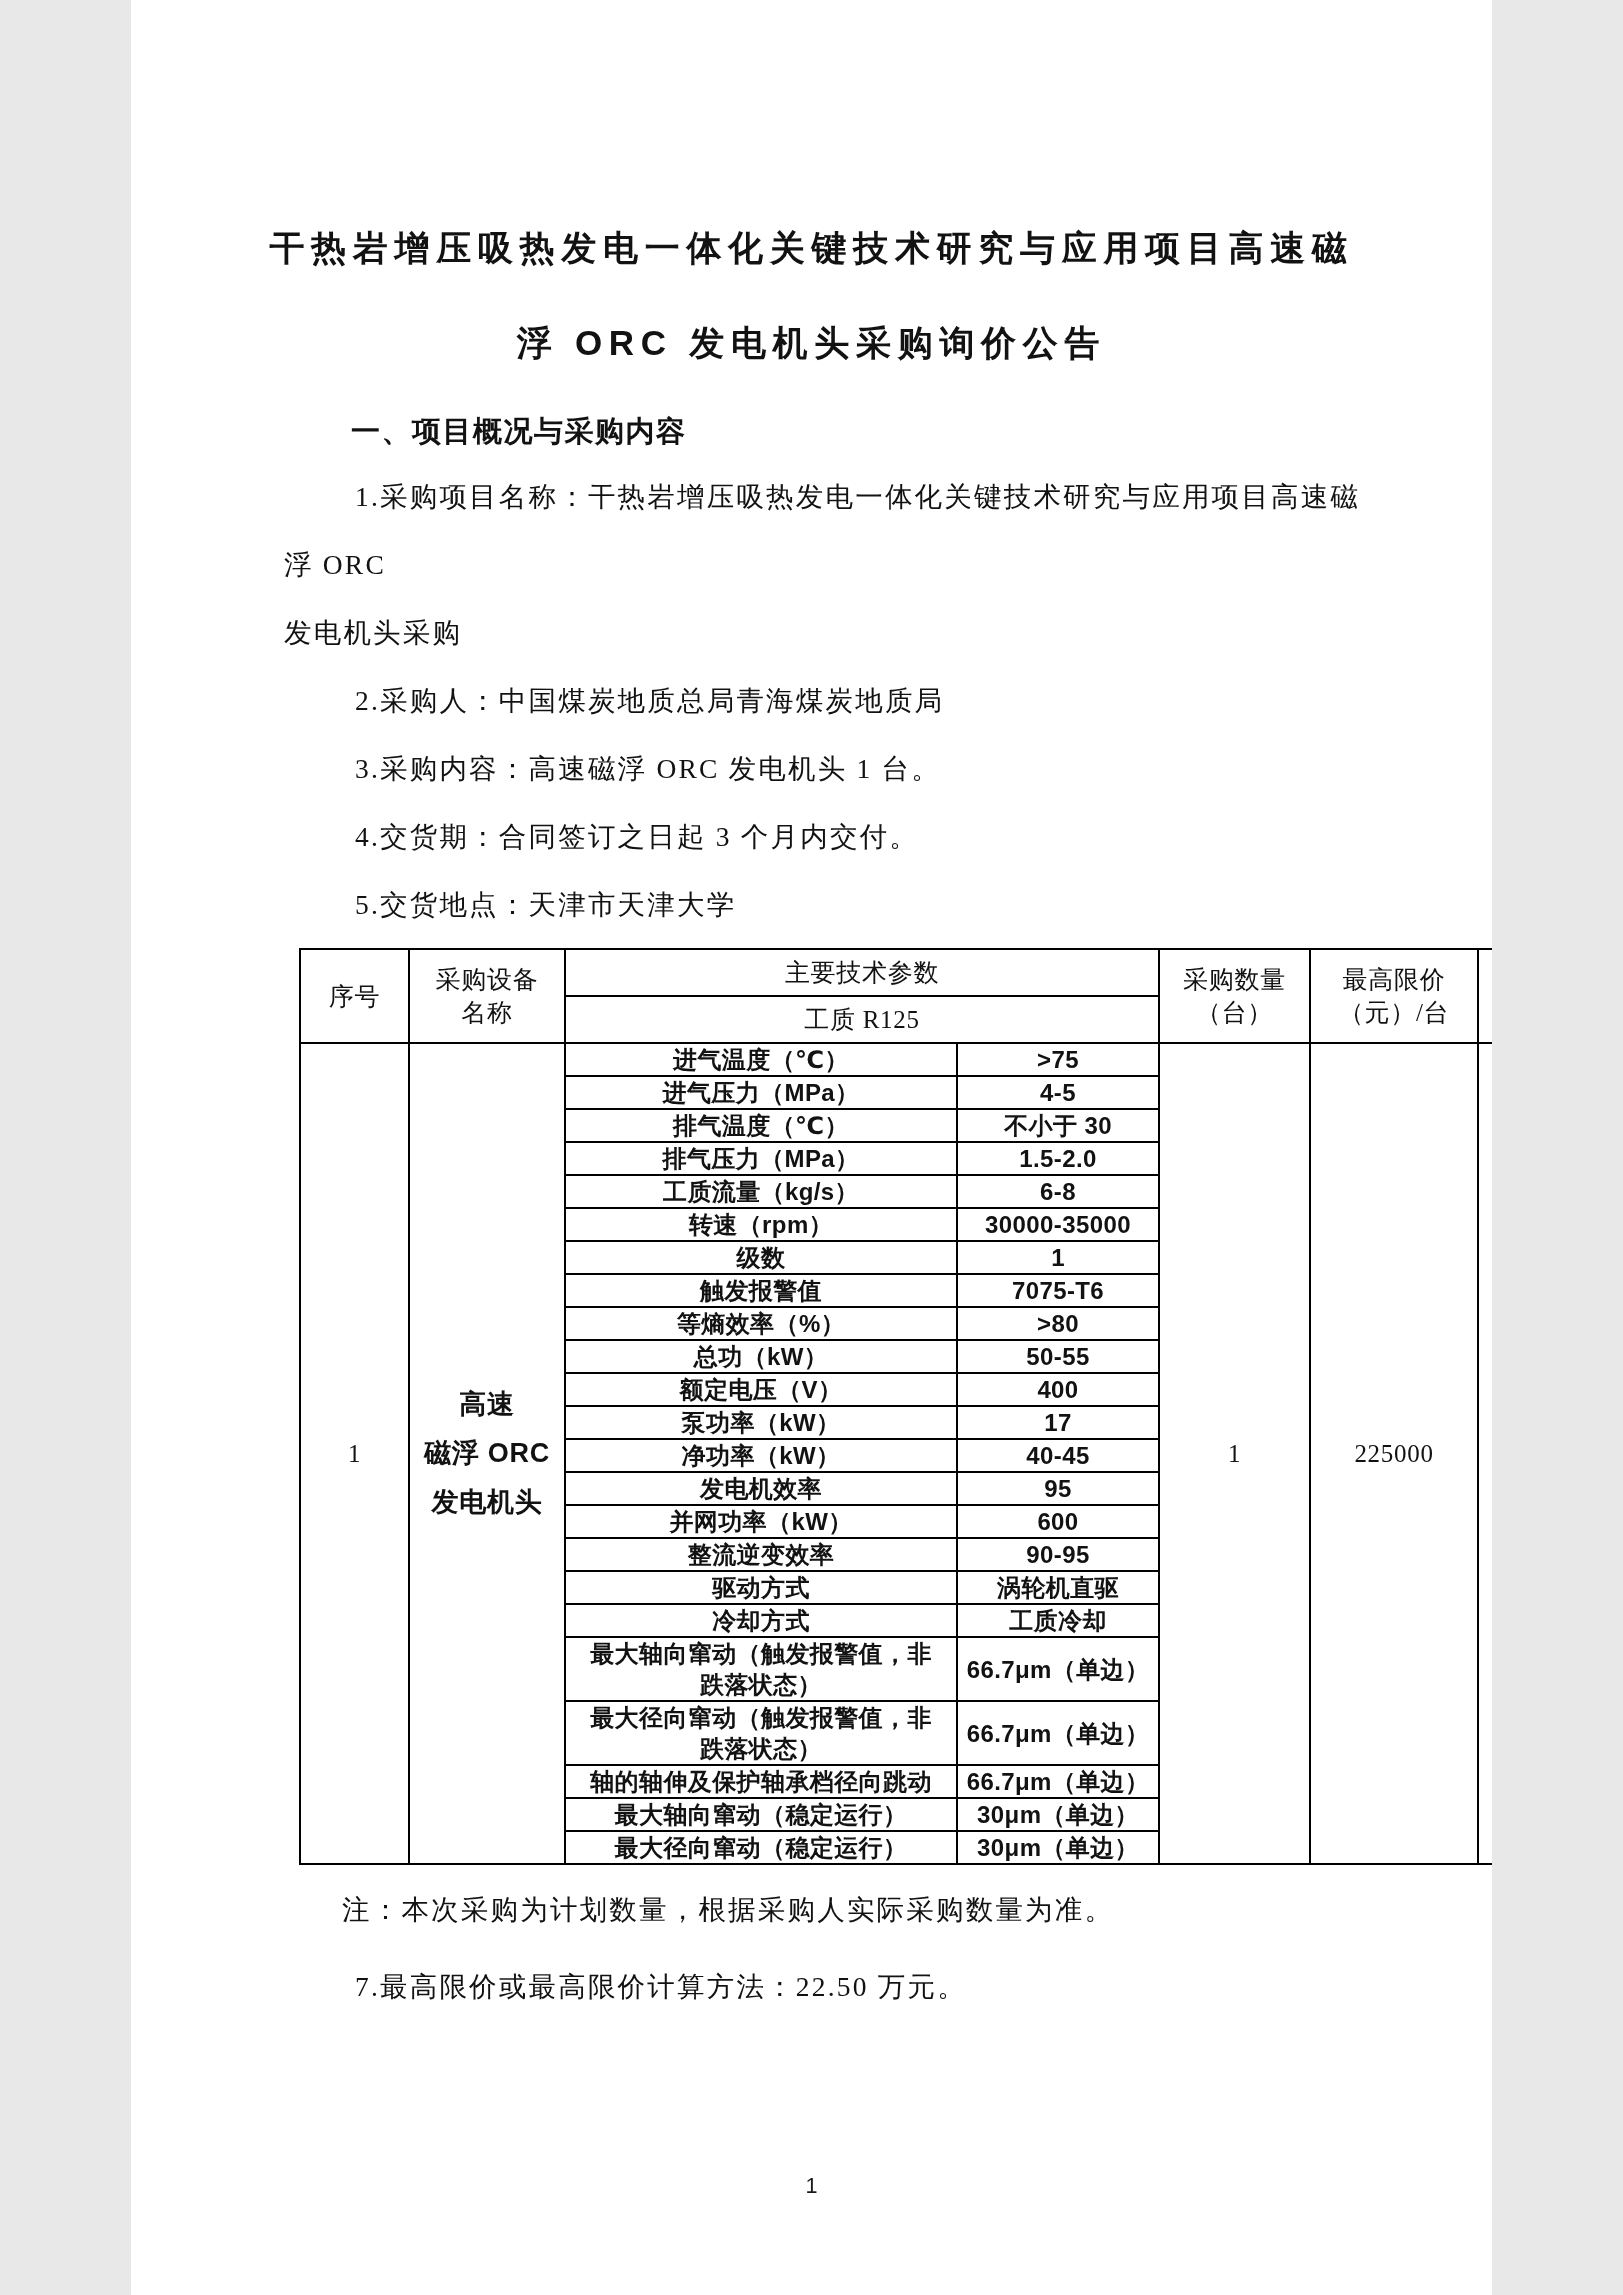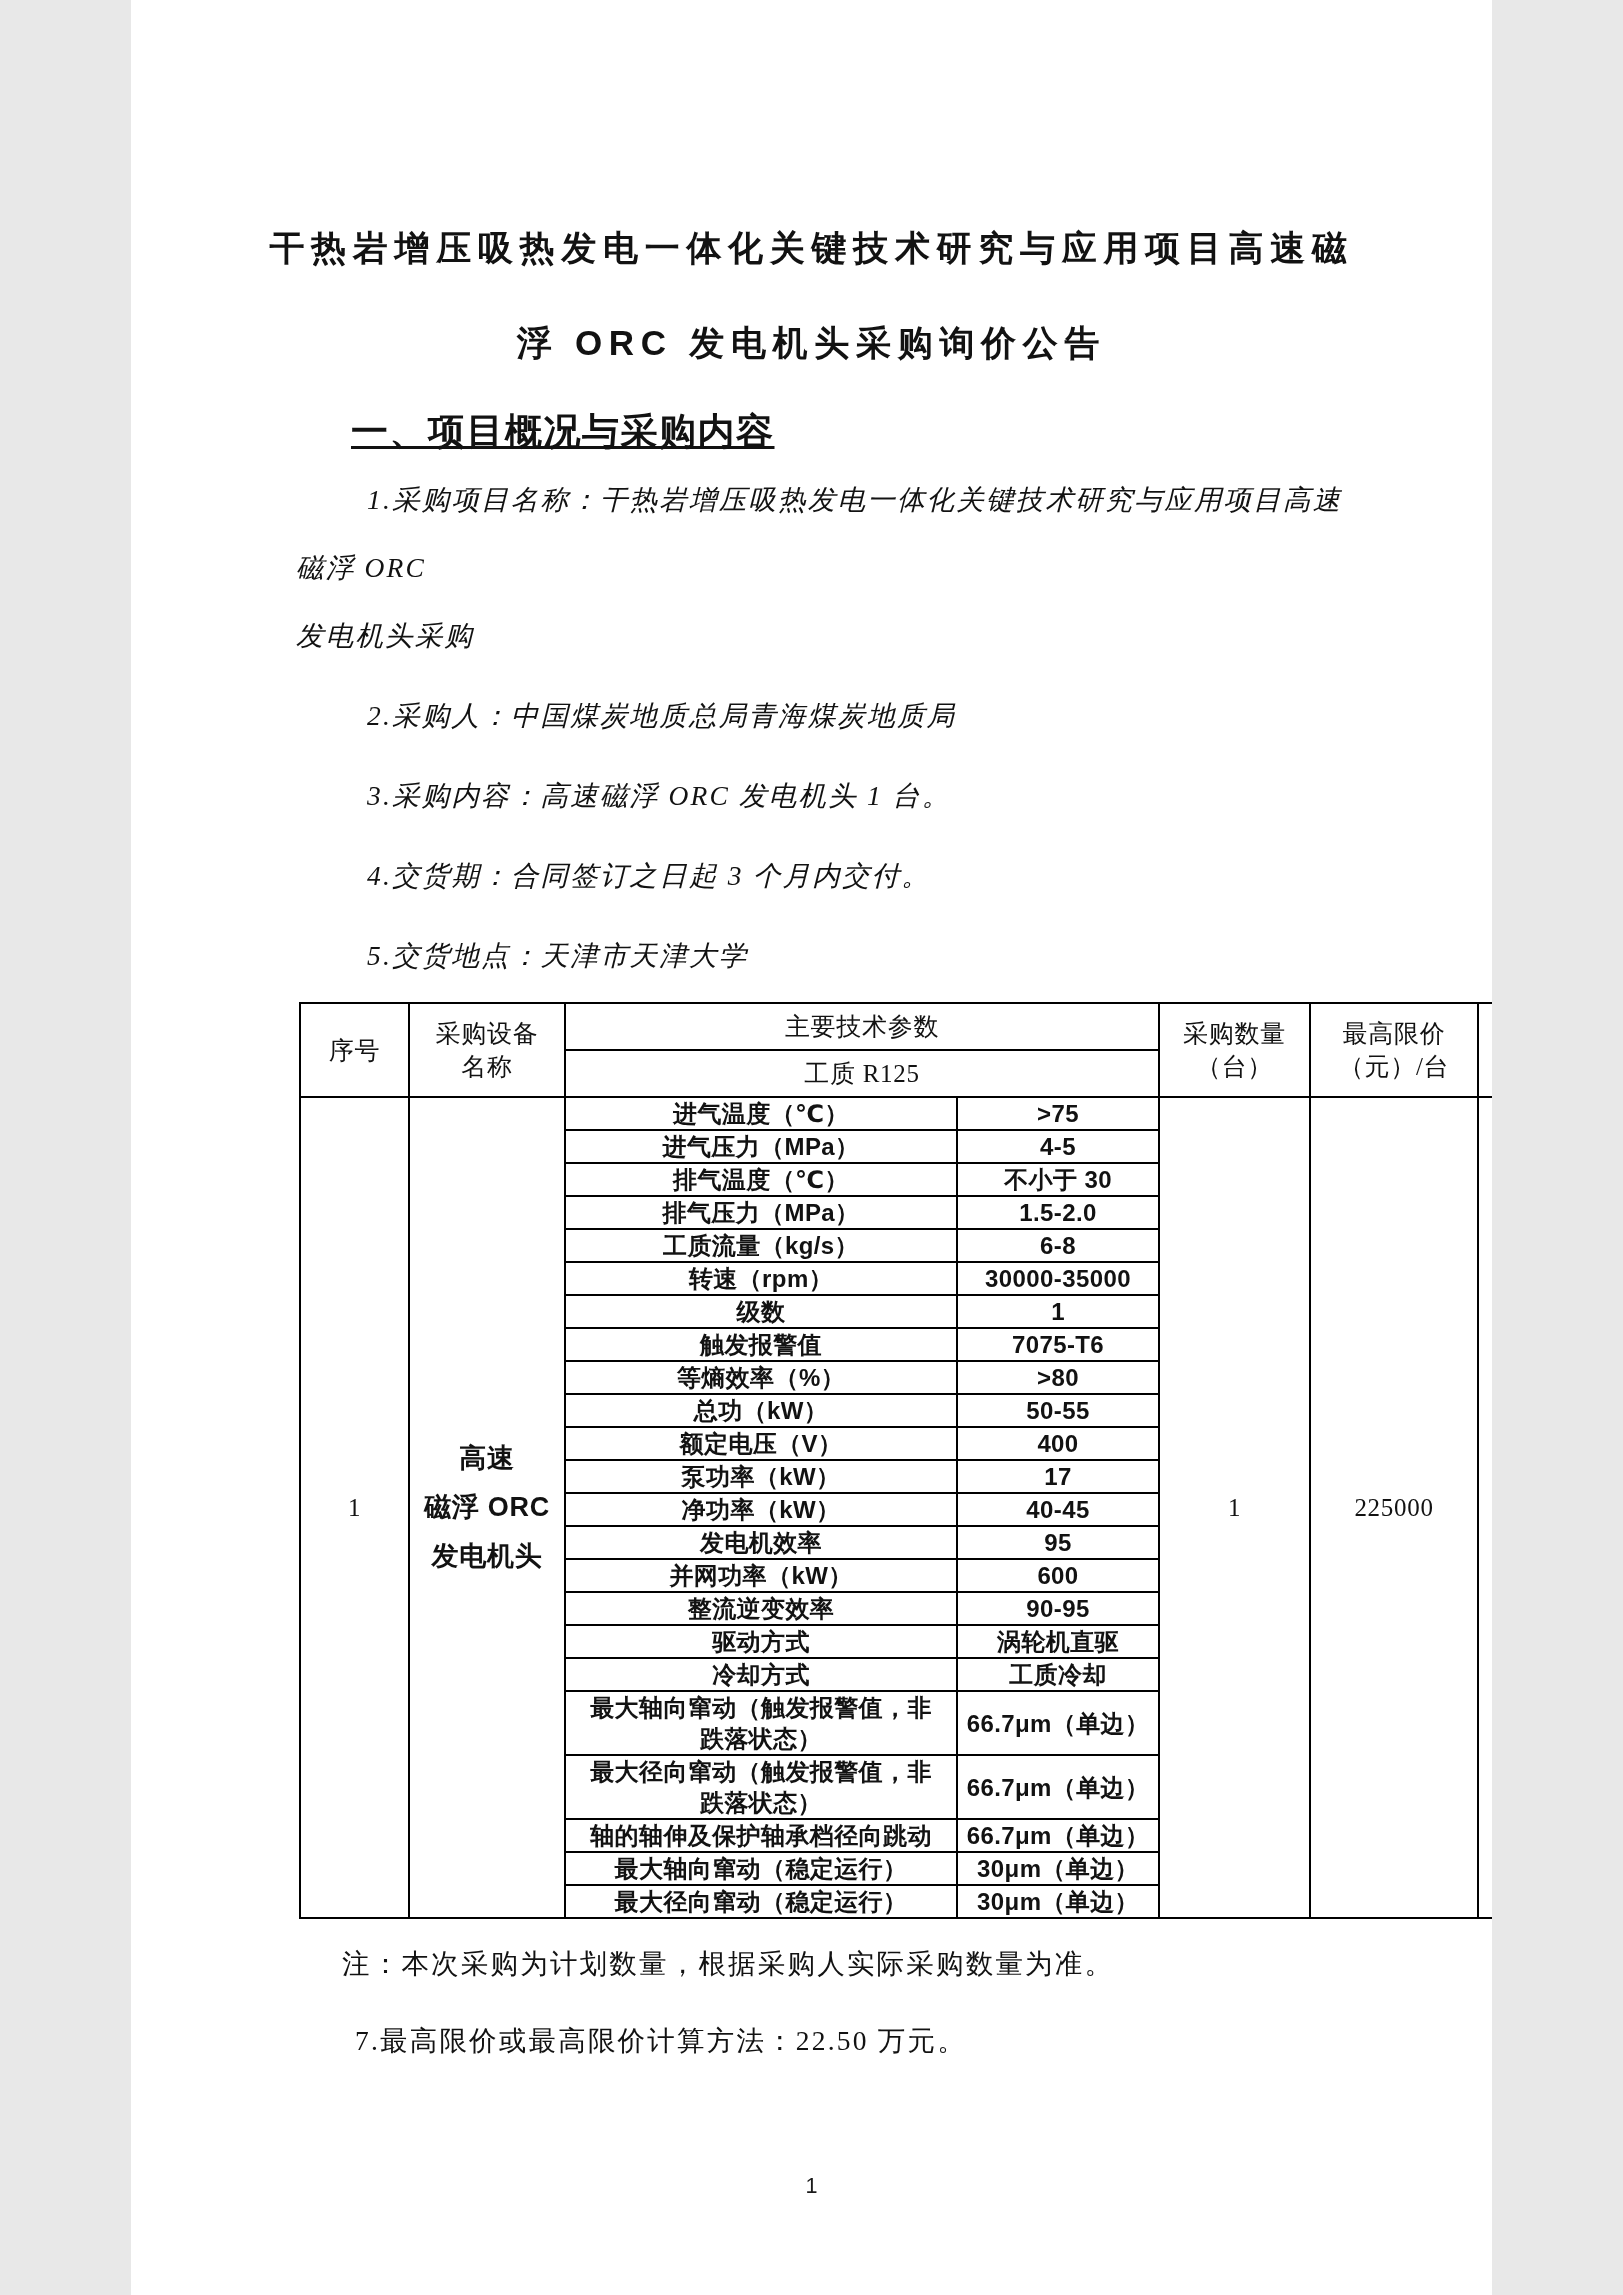--- a/index.html
+++ b/index.html
@@ -16,38 +16,36 @@
     margin:200px 104px 0 104px;
     text-align:center;
     font-size:35px;
     font-weight:bold;
     line-height:95px;
     letter-spacing:6.7px;
     white-space:pre-line;
   }
   .section-heading {
     margin:19.4px 0 0 220px;
-    font-size:37px;
+    font-size:29px;
     font-weight:bold;
     letter-spacing:1.5px;
     line-height:45px;
-    text-decoration:underline;
   }
   .body-items {
     margin:9px 127px 0 153px;
     font-family:"Liberation Serif","DejaVu Serif",serif;
     font-size:27.5px;
     letter-spacing:2.2px;
     line-height:68px;
   }
   .body-items p {
-    margin:12px;
+    margin:0;
     text-indent:71px;
     white-space:pre-line;
-    font-style:italic;
   }
   table.spec-table {
     margin:9px 0 0 168px;
     border-collapse:collapse;
     table-layout:fixed;
     width:1287px;
     border-radius:13px;
   }
   .spec-table th, .spec-table td {
     border:2.2px solid #000;

